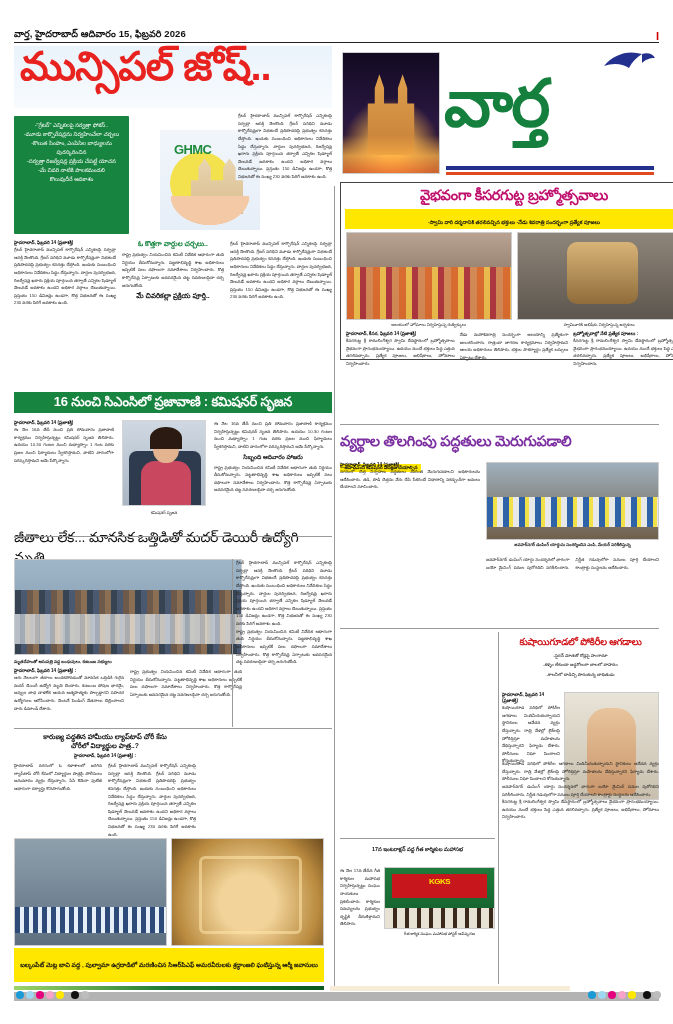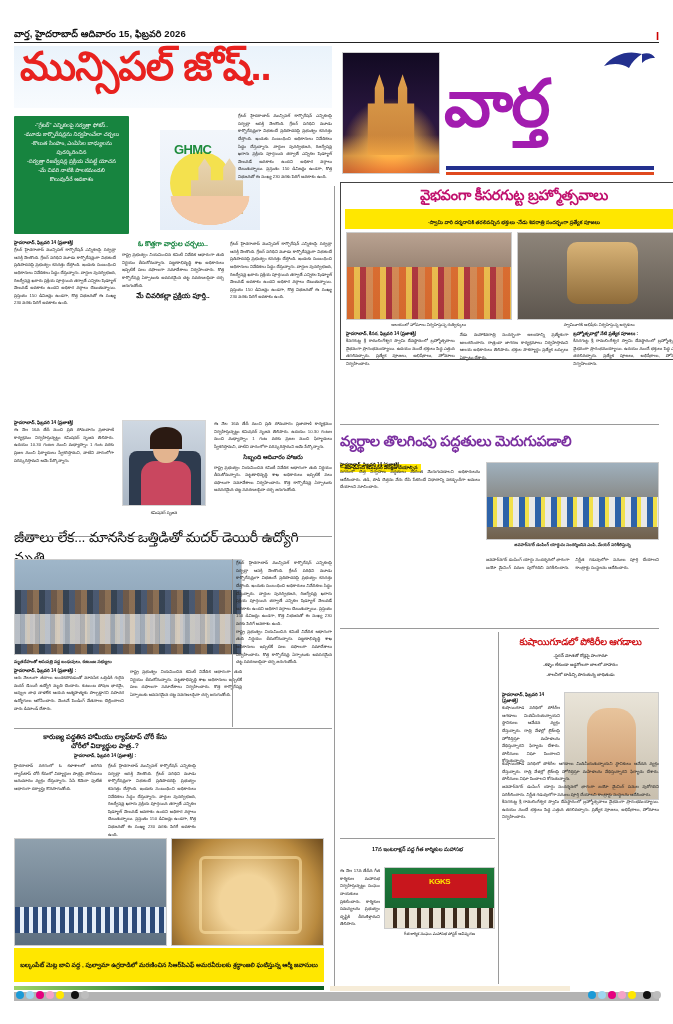--- a/index.html
+++ b/index.html
@@ -40,21 +40,21 @@
   .mast-photo .glow { position:absolute; left:0; bottom:0; width:100%; height:38px;
     background:linear-gradient(transparent,#ffb347 55%,#ff7a2f); opacity:.75; }
   .mast-hyd {
     position:absolute; left:108px; top:4px; width:150px;
     font-size:21px; font-weight:700; color:#e8221f; letter-spacing:-.5px;
     font-family:"Liberation Sans", sans-serif;
   }
   .mast-dove { position:absolute; left:262px; top:2px; width:54px; height:30px; }
   .mast-title {
     position:absolute; left:104px; top:26px; width:216px;
-    font-size:66px; line-height:.96; font-weight:700; color:#a21caf;
+    font-size:66px; line-height:.96; font-weight:700; color:#15803d;
     letter-spacing:-2px;
   }
   .mast-underline { position:absolute; left:106px; top:120px; width:208px; height:4px; background:#23308e; }
   .mast-underline2 { position:absolute; left:106px; top:126px; width:208px; height:2.5px; background:#e0491f; }
 
   
   .lead-head {
     position:absolute; left:14px; top:46px; width:318px; height:62px;
     background:linear-gradient(#eaf3fb,#f8fbfe);
     display:flex; align-items:flex-start; padding-left:6px;
@@ -292,20 +292,23 @@
     <div class="lead-cols">
       <div class="dateline-sm">హైదరాబాద్, ఫిబ్రవరి 14 (ప్రజాశక్తి)</div>
       <div class="tx">గ్రేటర్ హైదరాబాద్ మున్సిపల్ కార్పొరేషన్ ఎన్నికలపై సర్వత్రా ఆసక్తి నెలకొంది. గ్రేటర్ పరిధిని మూడు కార్పొరేషన్లుగా విభజించే ప్రతిపాదనపై ప్రభుత్వం కసరత్తు చేస్తోంది. ఇందుకు సంబంధించి అధికారులు నివేదికలు సిద్ధం చేస్తున్నారు. వార్డుల పునర్విభజన, రిజర్వేషన్ల ఖరారు ప్రక్రియ పూర్తయిన తర్వాతే ఎన్నికల షెడ్యూల్ వెలువడే అవకాశం ఉందని అధికార వర్గాలు చెబుతున్నాయి. ప్రస్తుతం 150 డివిజన్లు ఉండగా, కొత్త విభజనతో ఈ సంఖ్య 230 వరకు పెరిగే అవకాశం ఉంది.</div>
       <div class="subhd green">ఓ కొత్తగా వార్డుల చర్చలు..</div>
       <div class="tx">రాష్ట్ర ప్రభుత్వం నియమించిన కమిటీ నివేదిక ఆధారంగా తుది నిర్ణయం తీసుకోనున్నారు. పట్టణాభివృద్ధి శాఖ అధికారులు ఇప్పటికే పలు దఫాలుగా సమావేశాలు నిర్వహించారు. కొత్త కార్పొరేషన్ల ఏర్పాటుకు అవసరమైన చట్ట సవరణలపైనా చర్చ జరుగుతోంది.</div>
       <div class="subhd">మే చివరికల్లా ప్రక్రియ పూర్తి..</div>
       <div class="tx">గ్రేటర్ హైదరాబాద్ మున్సిపల్ కార్పొరేషన్ ఎన్నికలపై సర్వత్రా ఆసక్తి నెలకొంది. గ్రేటర్ పరిధిని మూడు కార్పొరేషన్లుగా విభజించే ప్రతిపాదనపై ప్రభుత్వం కసరత్తు చేస్తోంది. ఇందుకు సంబంధించి అధికారులు నివేదికలు సిద్ధం చేస్తున్నారు. వార్డుల పునర్విభజన, రిజర్వేషన్ల ఖరారు ప్రక్రియ పూర్తయిన తర్వాతే ఎన్నికల షెడ్యూల్ వెలువడే అవకాశం ఉందని అధికార వర్గాలు చెబుతున్నాయి. ప్రస్తుతం 150 డివిజన్లు ఉండగా, కొత్త విభజనతో ఈ సంఖ్య 230 వరకు పెరిగే అవకాశం ఉంది.</div>
     </div>
   </div>
 
+  <div class="greenbar">
+    <span>16 నుంచి సిఎంసిలో ప్రజావాణి : కమిషనర్ సృజన</span>
+  </div>
 
   <div class="mid-left">
     <div style="position:absolute;left:0;top:2px;width:100px;">
       <div class="dateline-sm">హైదరాబాద్, ఫిబ్రవరి 14 (ప్రజాశక్తి)</div>
       <div class="tx">ఈ నెల 16వ తేదీ నుంచి ప్రతి సోమవారం ప్రజావాణి కార్యక్రమం నిర్వహిస్తున్నట్టు కమిషనర్ సృజన తెలిపారు. ఉదయం 10.30 గంటల నుంచి మధ్యాహ్నం 1 గంట వరకు ప్రజల నుంచి ఫిర్యాదులు స్వీకరిస్తామని, వాటిని వారంలోగా పరిష్కరిస్తామని ఆమె పేర్కొన్నారు.</div>
     </div>
     <div class="portrait">
       <div class="chair"></div>
       <div class="body"></div>
       <div class="head"></div>

